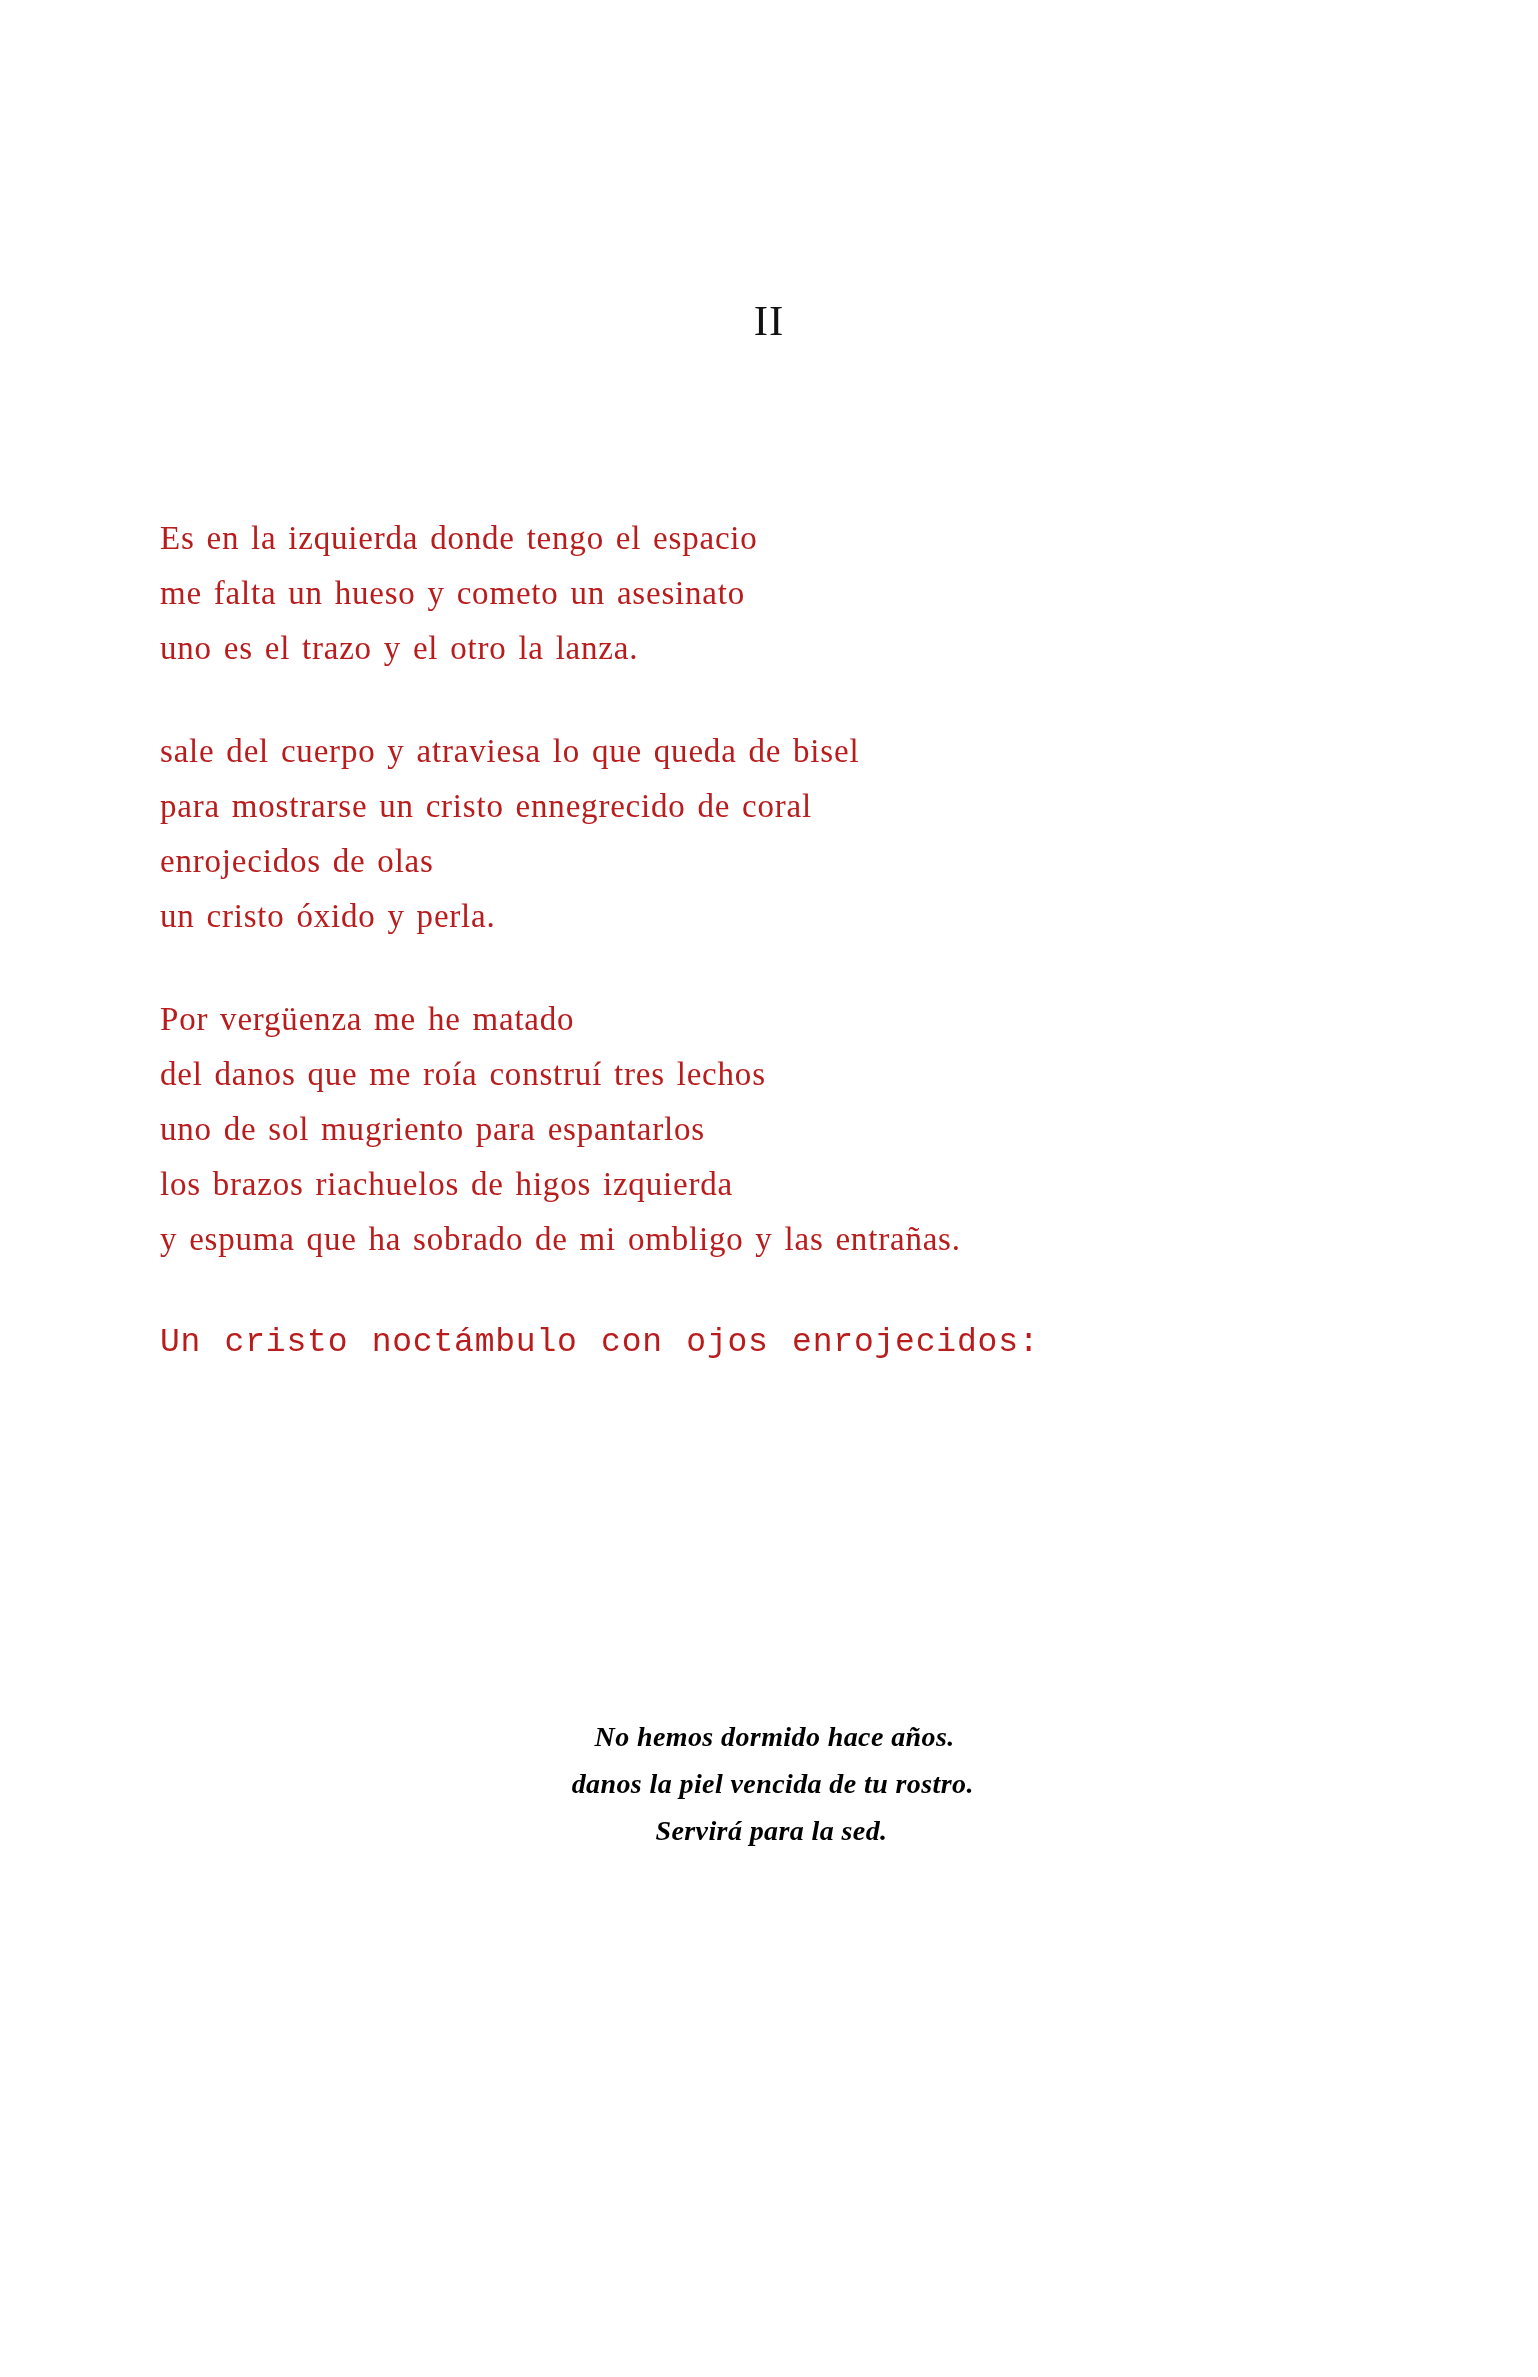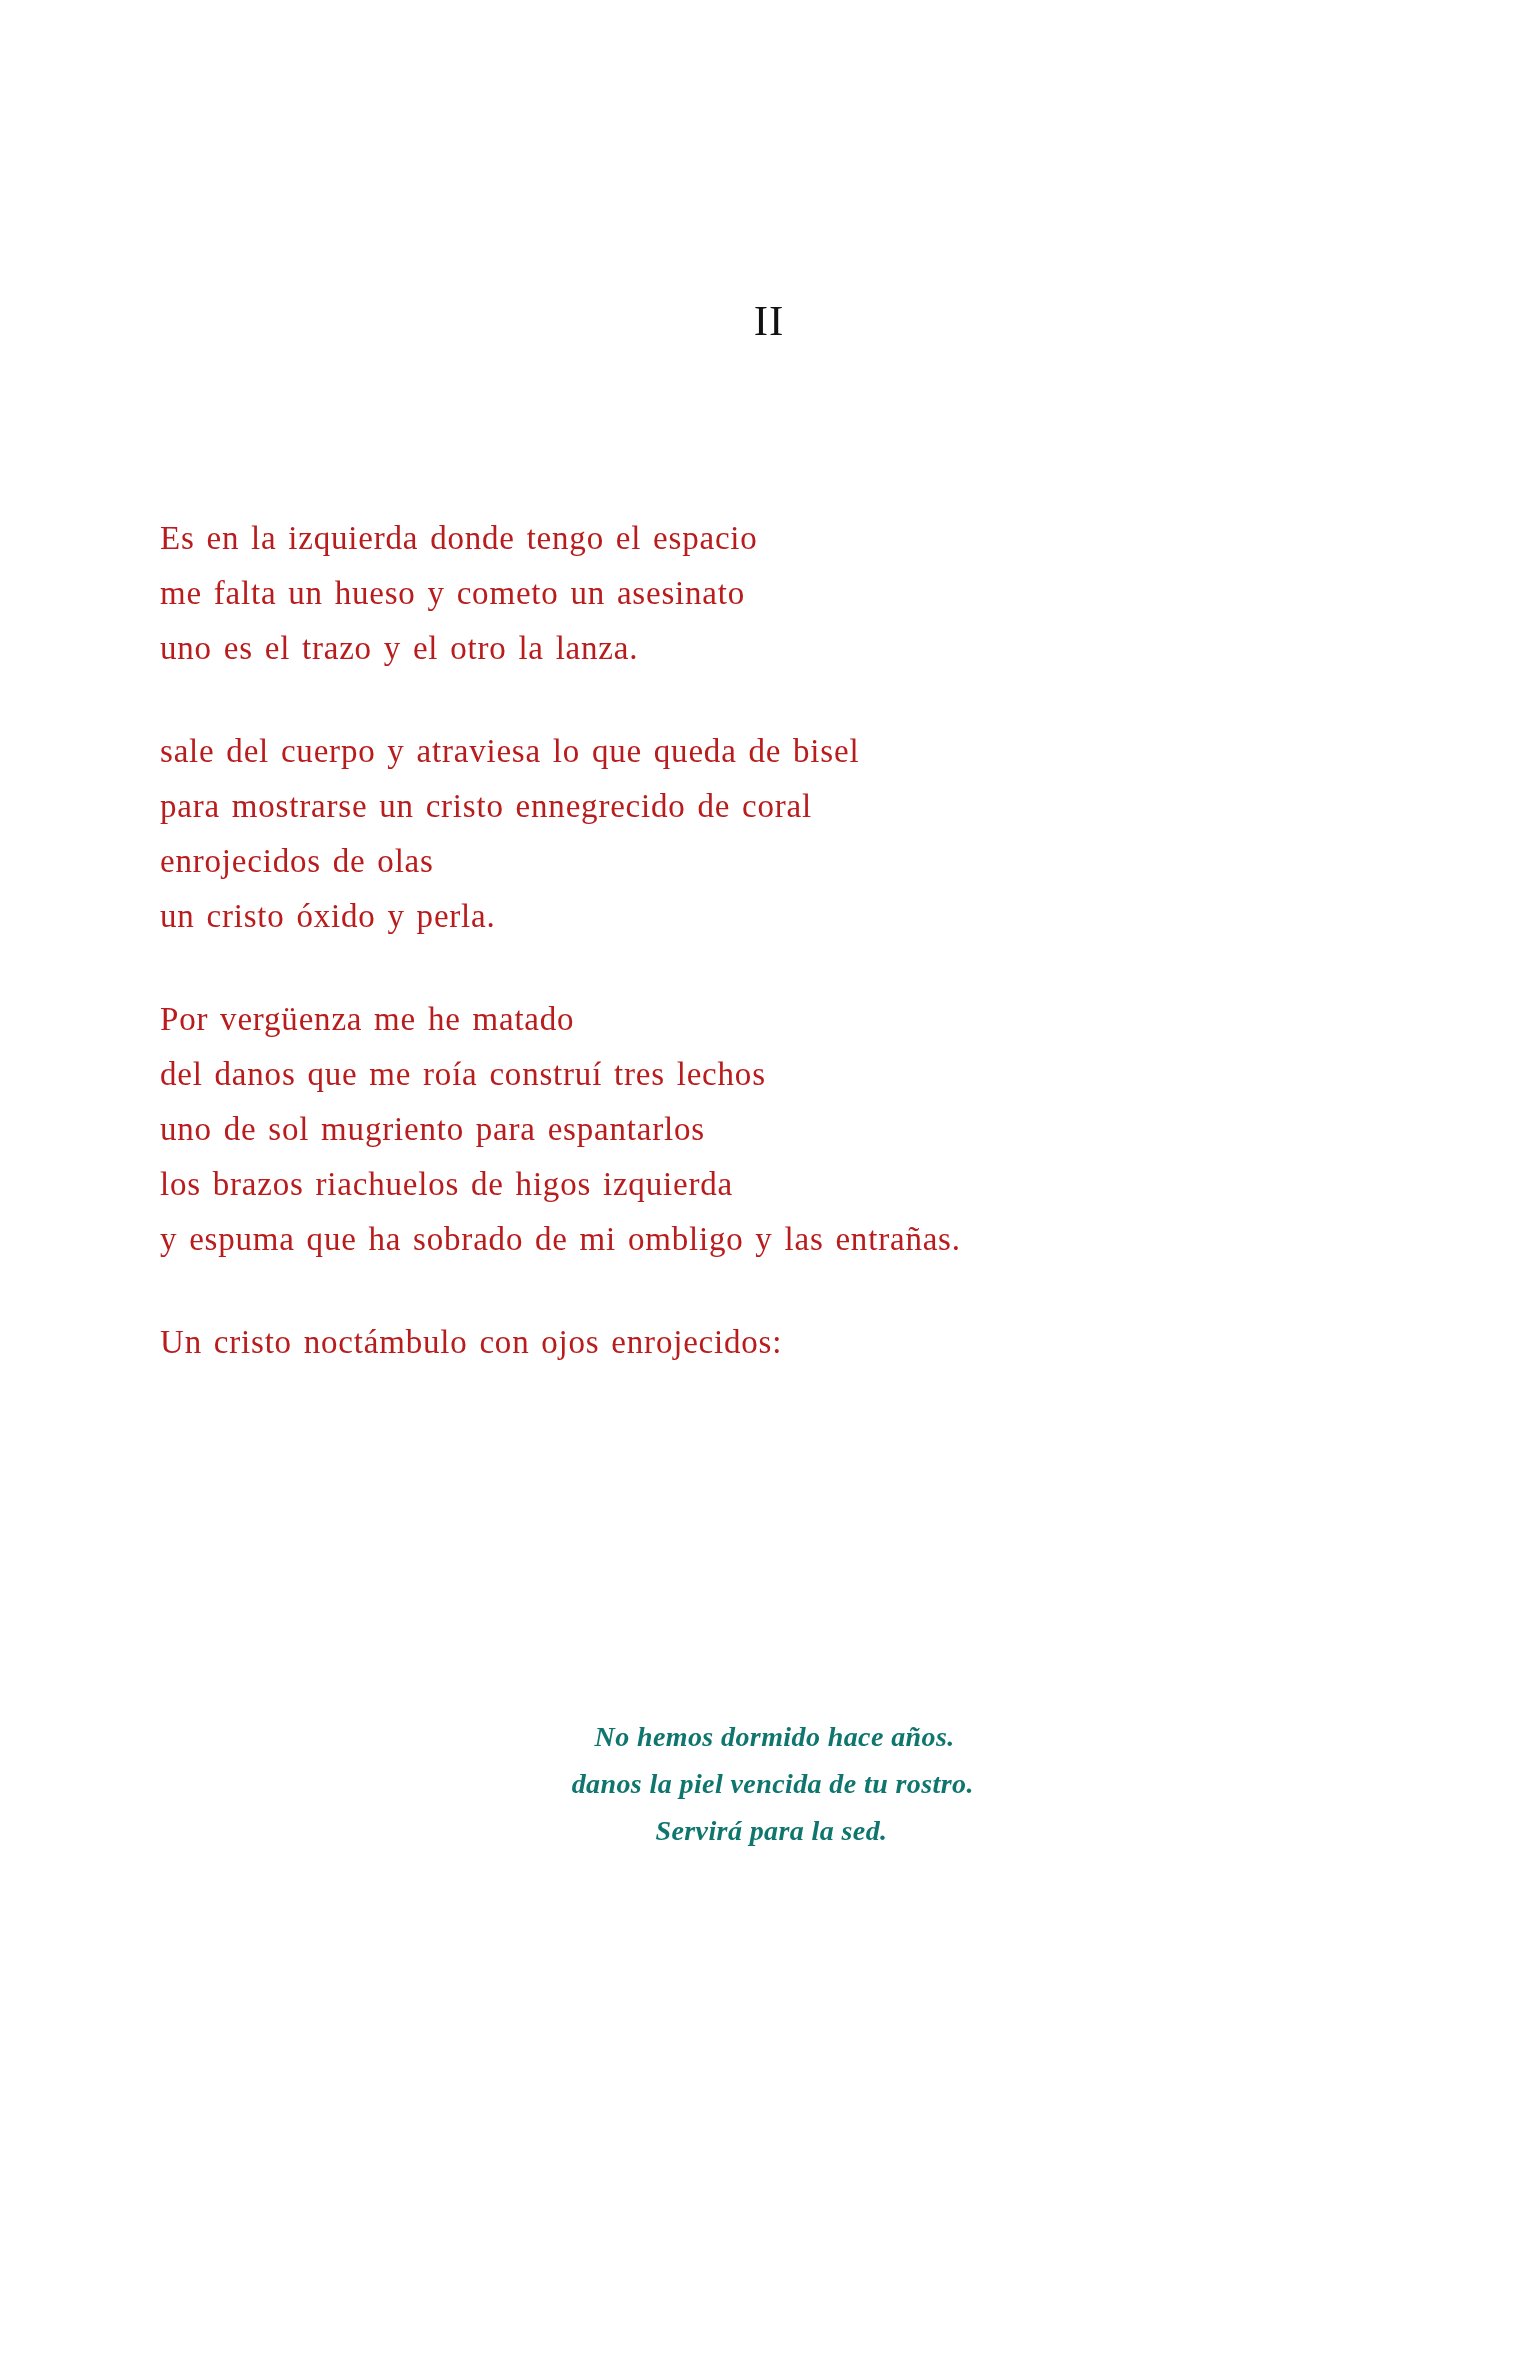--- a/index.html
+++ b/index.html
@@ -47,38 +47,39 @@
     line-height: 55px;
     color: #b91c1c;
     letter-spacing: 0.8px;
     word-spacing: 2.8px;
   }
   .stanza {
     margin: 0 0 48px 0;
   }
   .stanza:last-child {
     margin-bottom: 0;
+    font-family: Liberation Mono, monospace;
   }
   .line {
     white-space: pre;
   }
 
   
   .epigraph {
     position: absolute;
     top: 1713px;
     left: 0;
     width: 1538px;
     text-align: center;
     font-family: "Liberation Serif", serif;
     font-style: italic;
     font-weight: 700;
     font-size: 28px;
     line-height: 47px;
-    color: #0f766e;
+    color: #000000;
     letter-spacing: 0.4px;
   }
   .epi-line {
     white-space: pre;
   }
   .epi-line.l1 { padding-left: 11.2px; }
   .epi-line.l2 { padding-left: 7.5px; }
   .epi-line.l3 { padding-left: 5px; }
 </style>
 </head>

